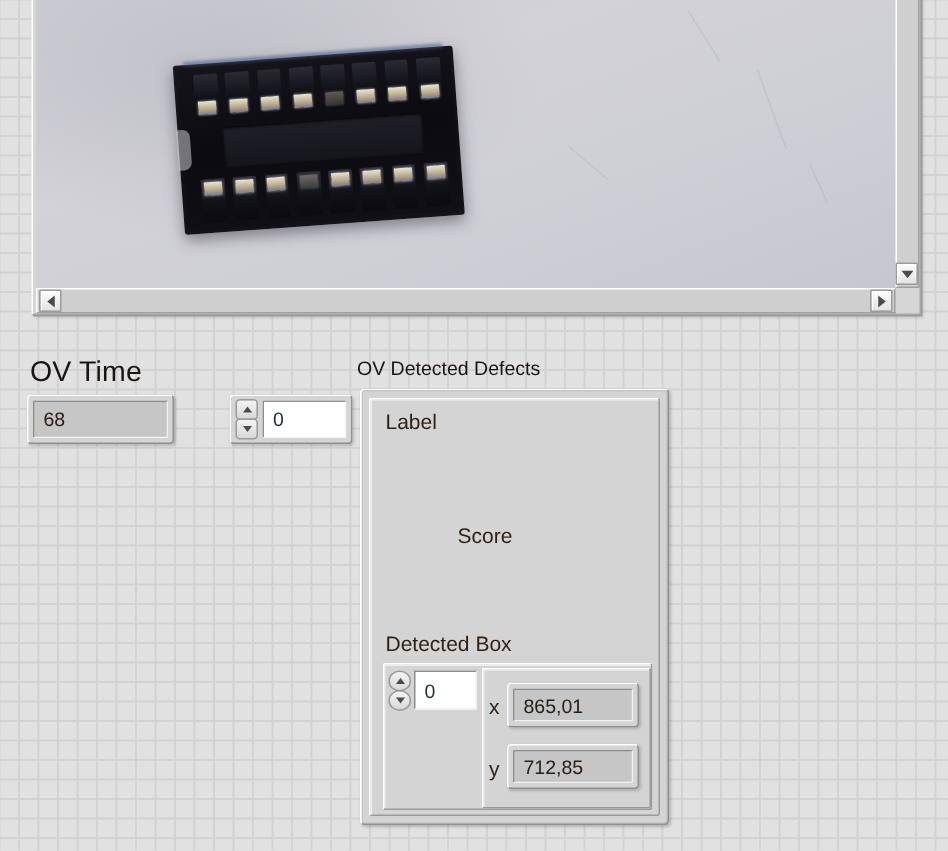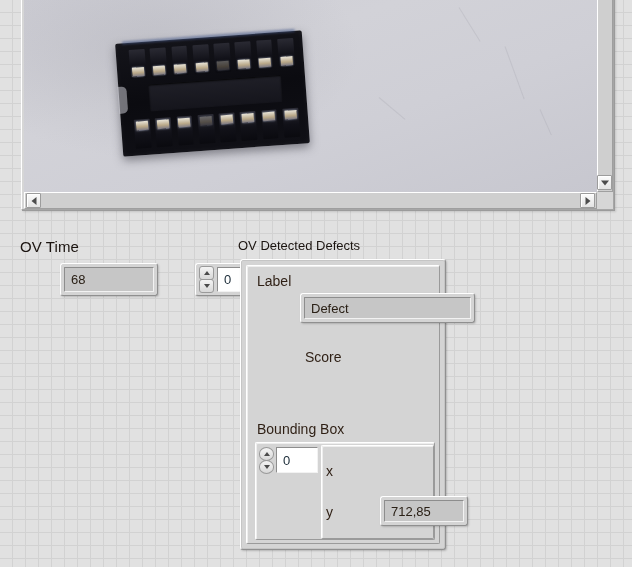--- a/index.html
+++ b/index.html
@@ -135,37 +135,36 @@
   #hscroll-right { right: 1px; top: 0px; }
   #vscroll-down  { right: 0px; bottom: 1px; }
   .arrow { position: absolute; left: 50%; top: 50%; width: 0; height: 0; }
   .arrow.left  { transform: translate(-50%,-50%); border-top: 4px solid transparent; border-bottom: 4px solid transparent; border-right: 5px solid #4c4c4c; }
   .arrow.right { transform: translate(-50%,-50%); border-top: 4px solid transparent; border-bottom: 4px solid transparent; border-left: 5px solid #4c4c4c; }
   .arrow.down  { transform: translate(-50%,-50%); border-left: 4px solid transparent; border-right: 4px solid transparent; border-top: 5px solid #4c4c4c; }
 
   
   .lv-label {
     position: absolute;
-    font-size: 15px;
+    font-size: 19px;
     color: #1b1410;
     white-space: nowrap;
     letter-spacing: 0.1px;
   }
 
   
   .lv-frame {
     position: absolute;
     background: #d4d4d4;
     border: 1px solid #ffffff;
     border-right-color: #8f8f8f;
     border-bottom-color: #8f8f8f;
     border-radius: 3px;
     box-shadow: 1px 1px 2px rgba(0,0,0,0.18);
     padding: 3px;
-    margin-left: 42px;
   }
   .lv-field {
     position: absolute;
     inset: 3px;
     background: #c6c6c6;
     border: 1px solid #8d8d8d;
     border-right-color: #f2f2f2;
     border-bottom-color: #f2f2f2;
     border-radius: 1px;
     display: flex;
@@ -303,45 +302,45 @@
   <div class="lv-field editable" style="left:21px; right:3px;">0</div>
 </div>
 
 <div class="cluster-label" style="left:238px; top:238px;">OV Detected Defects</div>
 
 <div class="lv-cluster" style="left:240px; top:259px; width:206px; height:291px;">
 
   <div class="lv-cluster-inner" style="left:5px; top:5px; right:5px; bottom:5px;">
 
     <div class="elem-label" style="left:10px; top:7px;">Label</div>
-    <div class="lv-frame" style="left:11px; top:27px; width:175px; height:30px;">
-      <div class="lv-field">Defect</div>
-    </div>
 
     <div class="elem-label" style="left:10px; top:83px;margin-left:48px;">Score</div>
 
-    <div class="elem-label" style="left:10px; top:155px;">Bounding Box</div>
+    <div class="elem-label" style="left:10px; top:155px;">Detected Box</div>
 
     <div class="lv-cluster-inner" style="left:8px; top:176px; width:180px; height:98px;">
 
       <div class="spinner oval" style="left:3px; top:4px;">
         <div class="spin-half up">
             <span class="tri"></span>
           </div>
         <div class="spin-half down">
             <span class="tri"></span>
           </div>
       </div>
       <div style="position:absolute; left:20px; top:4px; width:42px; height:26px; background:#ffffff;
                   border:1px solid #8d8d8d; border-right-color:#f2f2f2; border-bottom-color:#f2f2f2;
                   display:flex; align-items:center; padding-left:6px; font-size:13px; color:#20303c;">0</div>
 
       <div class="lv-cluster-inner" style="left:65px; top:2px; width:113px; height:94px;">
 
         <div class="elem-label" style="left:4px; top:17px;">x</div>
+        <div class="lv-frame" style="left:16px; top:9px; width:88px; height:30px;">
+          <div class="lv-field">865,01</div>
+        </div>
 
         <div class="elem-label" style="left:4px; top:58px;">y</div>
         <div class="lv-frame" style="left:16px; top:50px; width:88px; height:30px;">
           <div class="lv-field">712,85</div>
         </div>
       </div>
     </div>
   </div>
 </div>
 

